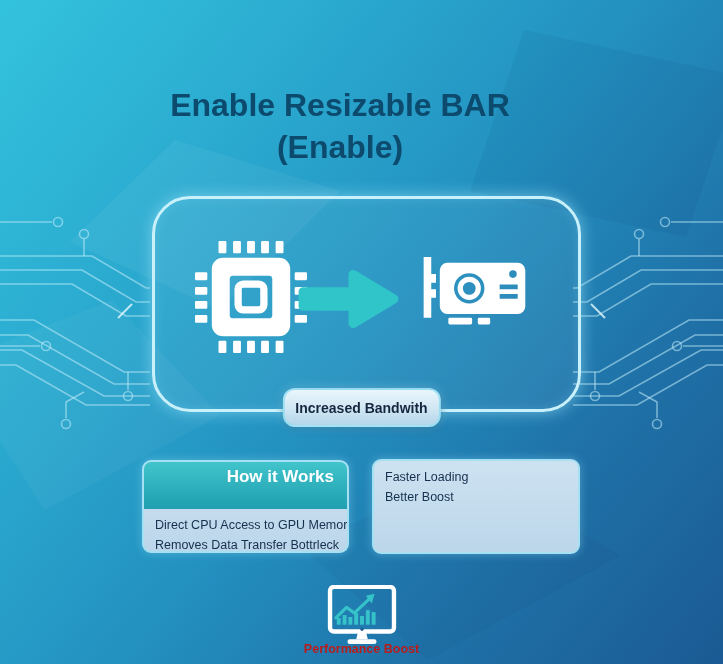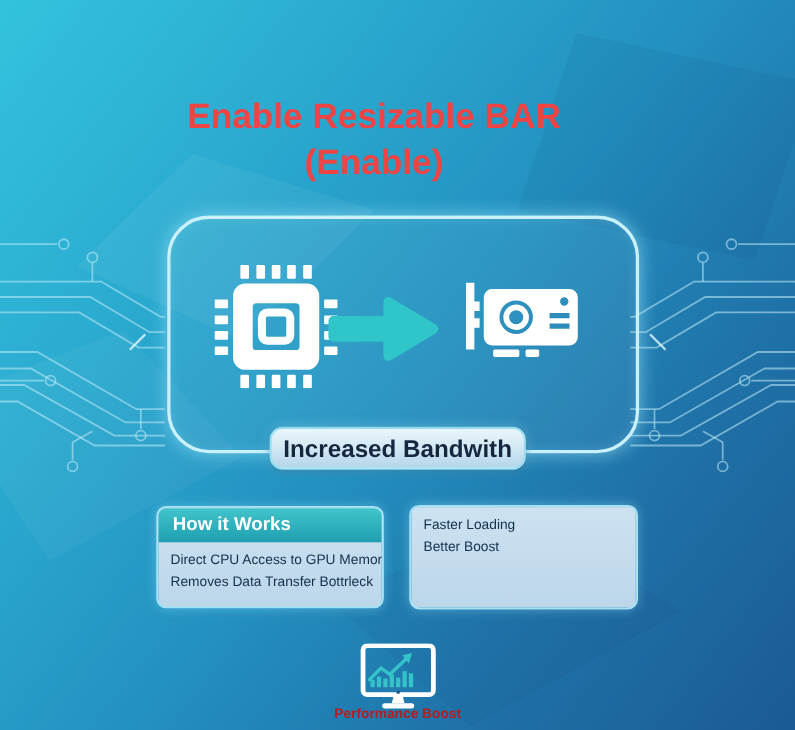--- a/index.html
+++ b/index.html
@@ -16,53 +16,53 @@
           clip-path:polygon(0 30%,60% 0,100% 55%,35% 100%);}
   .shape3{left:470px;top:30px;width:270px;height:230px;background:rgba(8,40,80,0.06);
           clip-path:polygon(20% 0,100% 20%,80% 90%,0 70%);}
   .shape4{left:300px;top:470px;width:320px;height:190px;background:rgba(10,45,90,0.05);
           clip-path:polygon(0 40%,55% 0,100% 45%,40% 100%);}
   
   #circuits{position:absolute;left:0;top:0;width:723px;height:664px;z-index:1;pointer-events:none;}
   
   .title{
     position:absolute;left:0;top:84px;width:680px;z-index:2;
-    text-align:center;color:#ef4444;font-weight:bold;font-size:32px;line-height:42px;
+    text-align:center;color:#0c4a6e;font-weight:bold;font-size:32px;line-height:42px;
   }
   
   .panel{
     position:absolute;left:152px;top:196px;width:423px;height:210px;z-index:2;
     border:3px solid #c9f1fb;border-radius:38px;
     background:rgba(255,255,255,0.05);
     box-shadow:0 0 16px rgba(150,225,248,0.65), inset 0 0 12px rgba(150,225,248,0.22);
   }
   .panel .icon{position:absolute;}
   .cpu-icon{left:40px;top:42px;width:112px;height:112px;}
   .arrow-icon{left:140px;top:62px;width:106px;height:76px;}
   .gpu-icon{left:262px;top:50px;width:114px;height:92px;}
   
   .pill{
     position:absolute;left:50%;top:388px;transform:translateX(-50%);z-index:3;
     height:35px;padding:0 11px;border-radius:12px;
     background:linear-gradient(180deg,#e9f6fc 0%,#cfe6f3 55%,#b4d6e9 100%);
     border:2px solid rgba(140,220,243,0.75);
     box-shadow:0 2px 7px rgba(10,40,70,0.28), 0 0 10px rgba(150,225,248,0.5);
     display:flex;align-items:center;justify-content:flex-start;
-    color:#16263f;font-weight:bold;font-size:22px;white-space:nowrap;
+    color:#16263f;font-weight:bold;font-size:14px;white-space:nowrap;
   }
   
   .card{
     position:absolute;z-index:2;border-radius:9px;overflow:hidden;
     border:2px solid #a5e0f3;box-shadow:0 0 10px rgba(140,215,240,0.45);
     background:linear-gradient(180deg,#cde2f1 0%,#bcd6ea 100%);
   }
   .card-how{left:142px;top:460px;width:203px;height:89px;}
   .card-benefits{left:372px;top:459px;width:204px;height:91px;}
   .card-header{
-    color:#ffffff;font-weight:bold;font-size:17px;padding:5px 13px 6px 13px;
+    color:#ffffff;font-weight:bold;font-size:17px;padding:5px 13px 22px 13px;text-align:right;
   }
   .card-how .card-header{background:linear-gradient(180deg,#41c4cb 0%,#1f9fb0 100%);}
   .card-benefits .card-header{background:linear-gradient(180deg,#1e59a5 0%,#123a7a 100%);}
   .card-body{
     padding:6px 11px;color:#15304d;font-size:12.5px;line-height:1.62;
   }
   .card-body div{white-space:nowrap;}
   
   .footer-icon{position:absolute;left:50%;top:585px;transform:translateX(-50%);
     width:80px;height:62px;z-index:2;}

